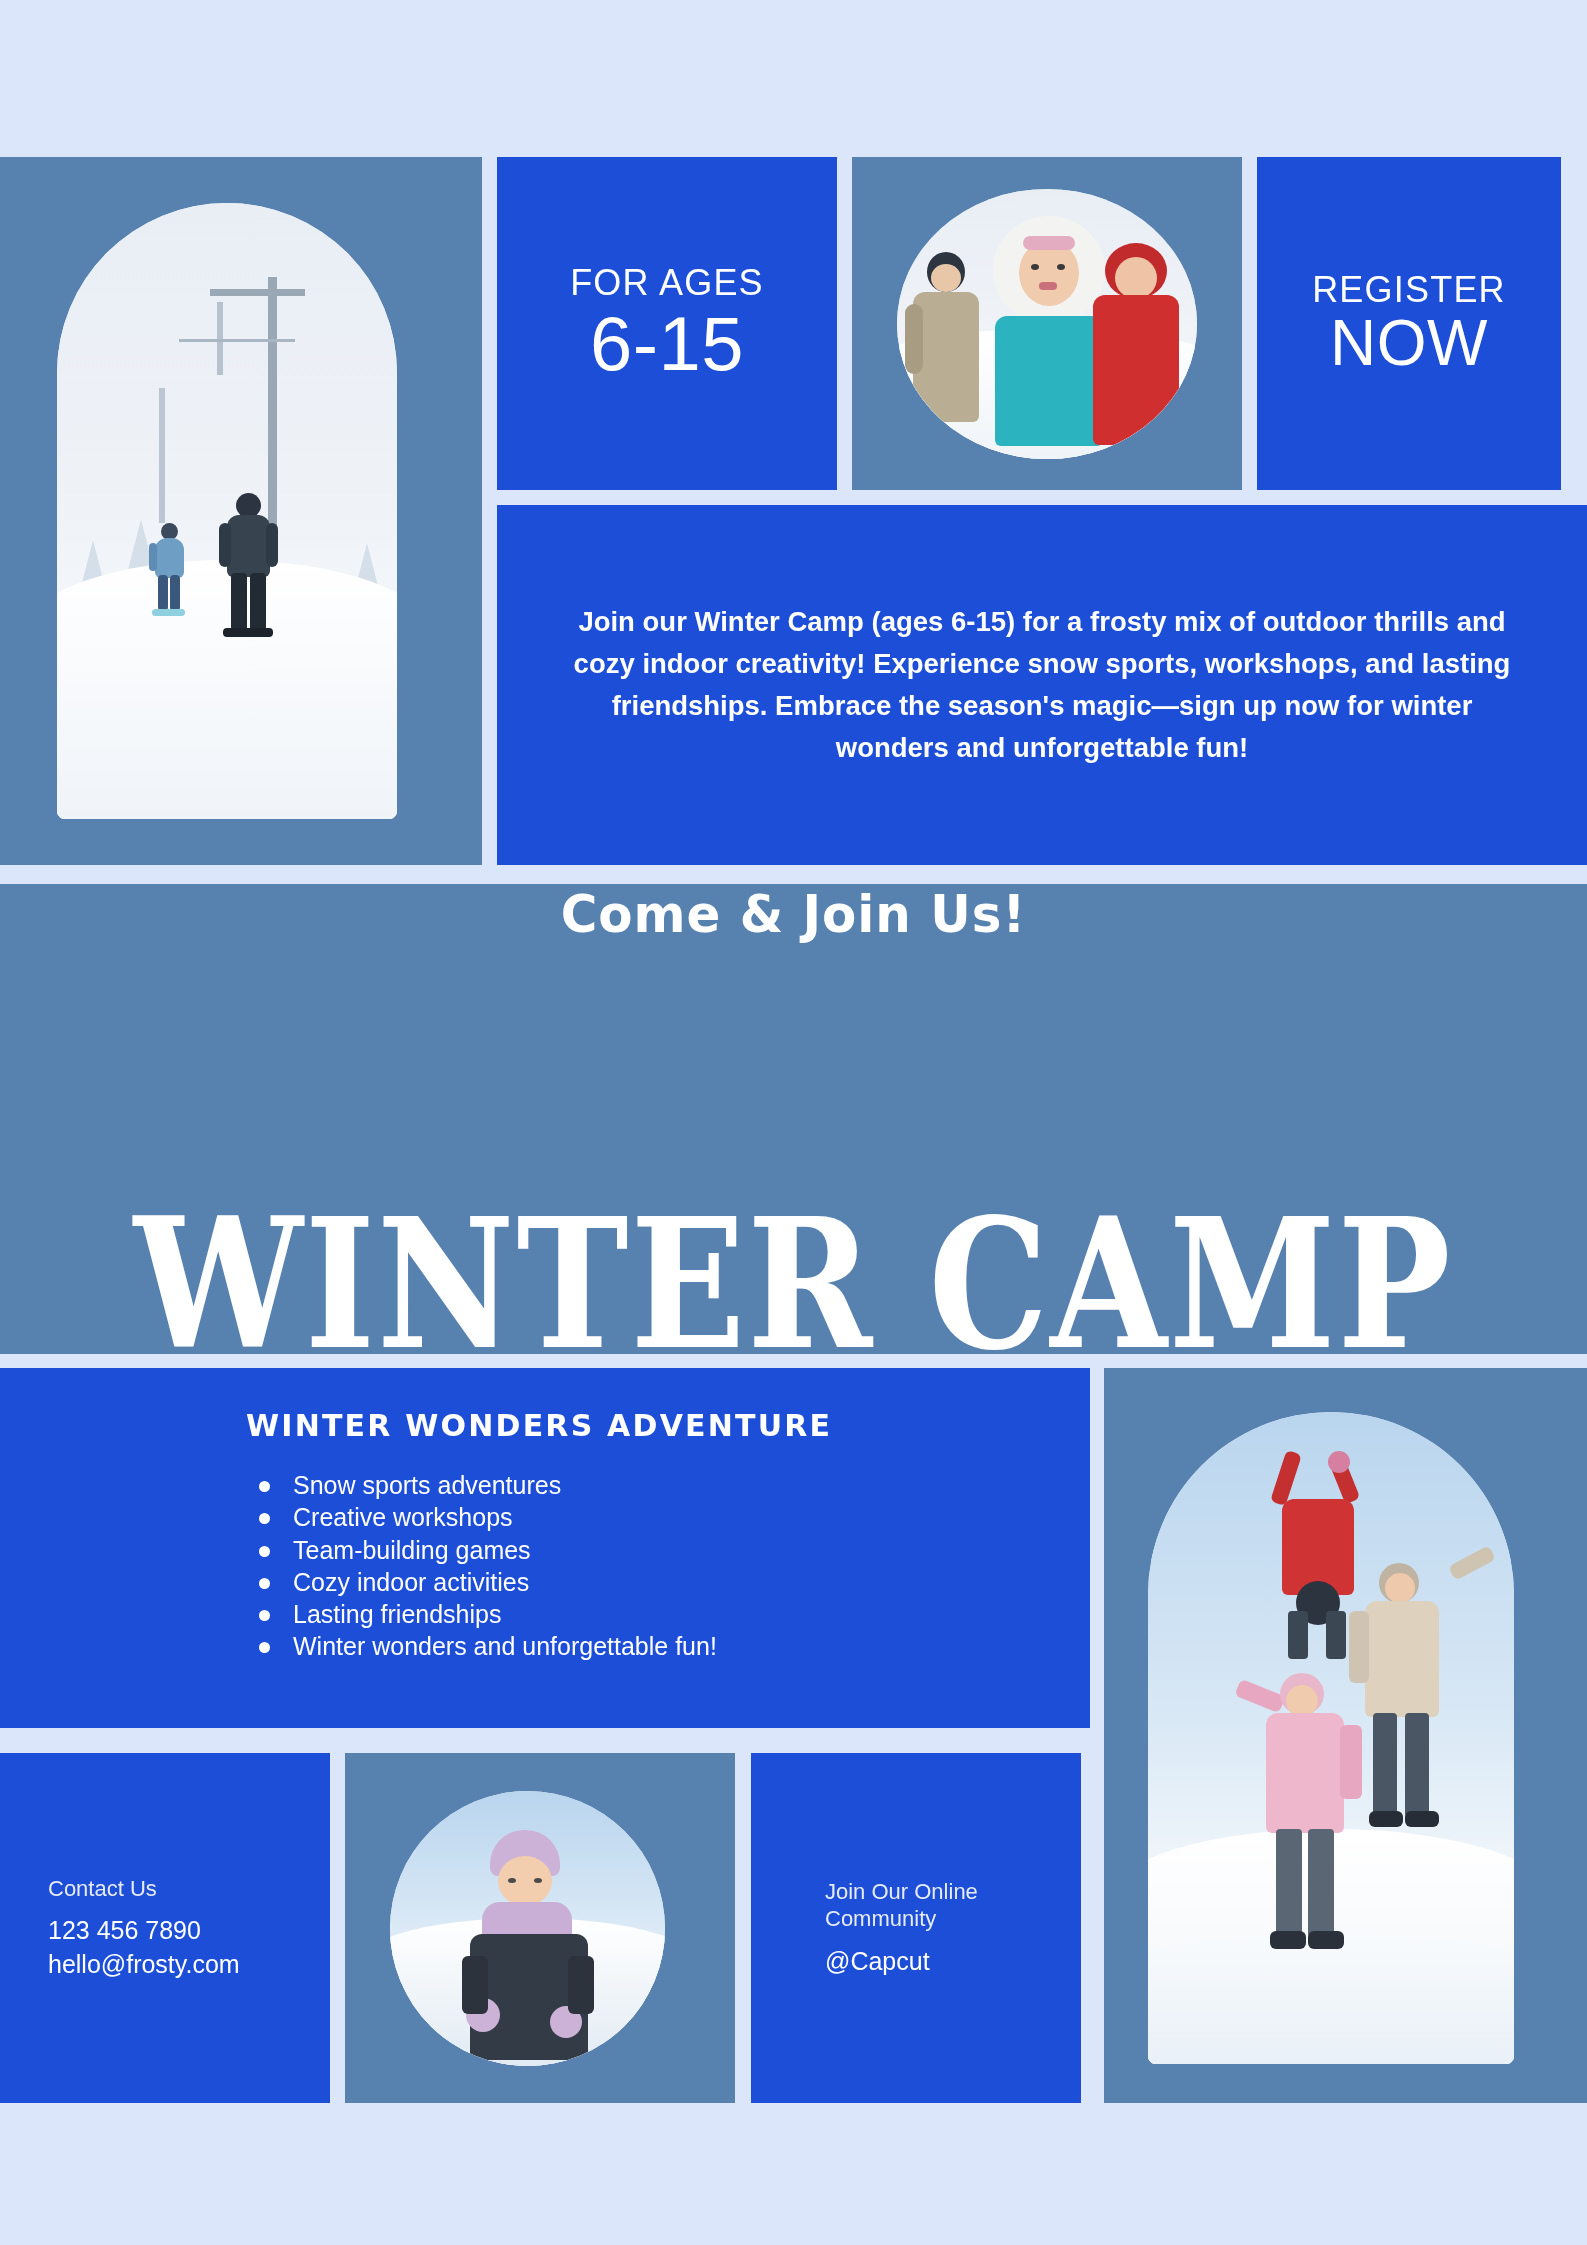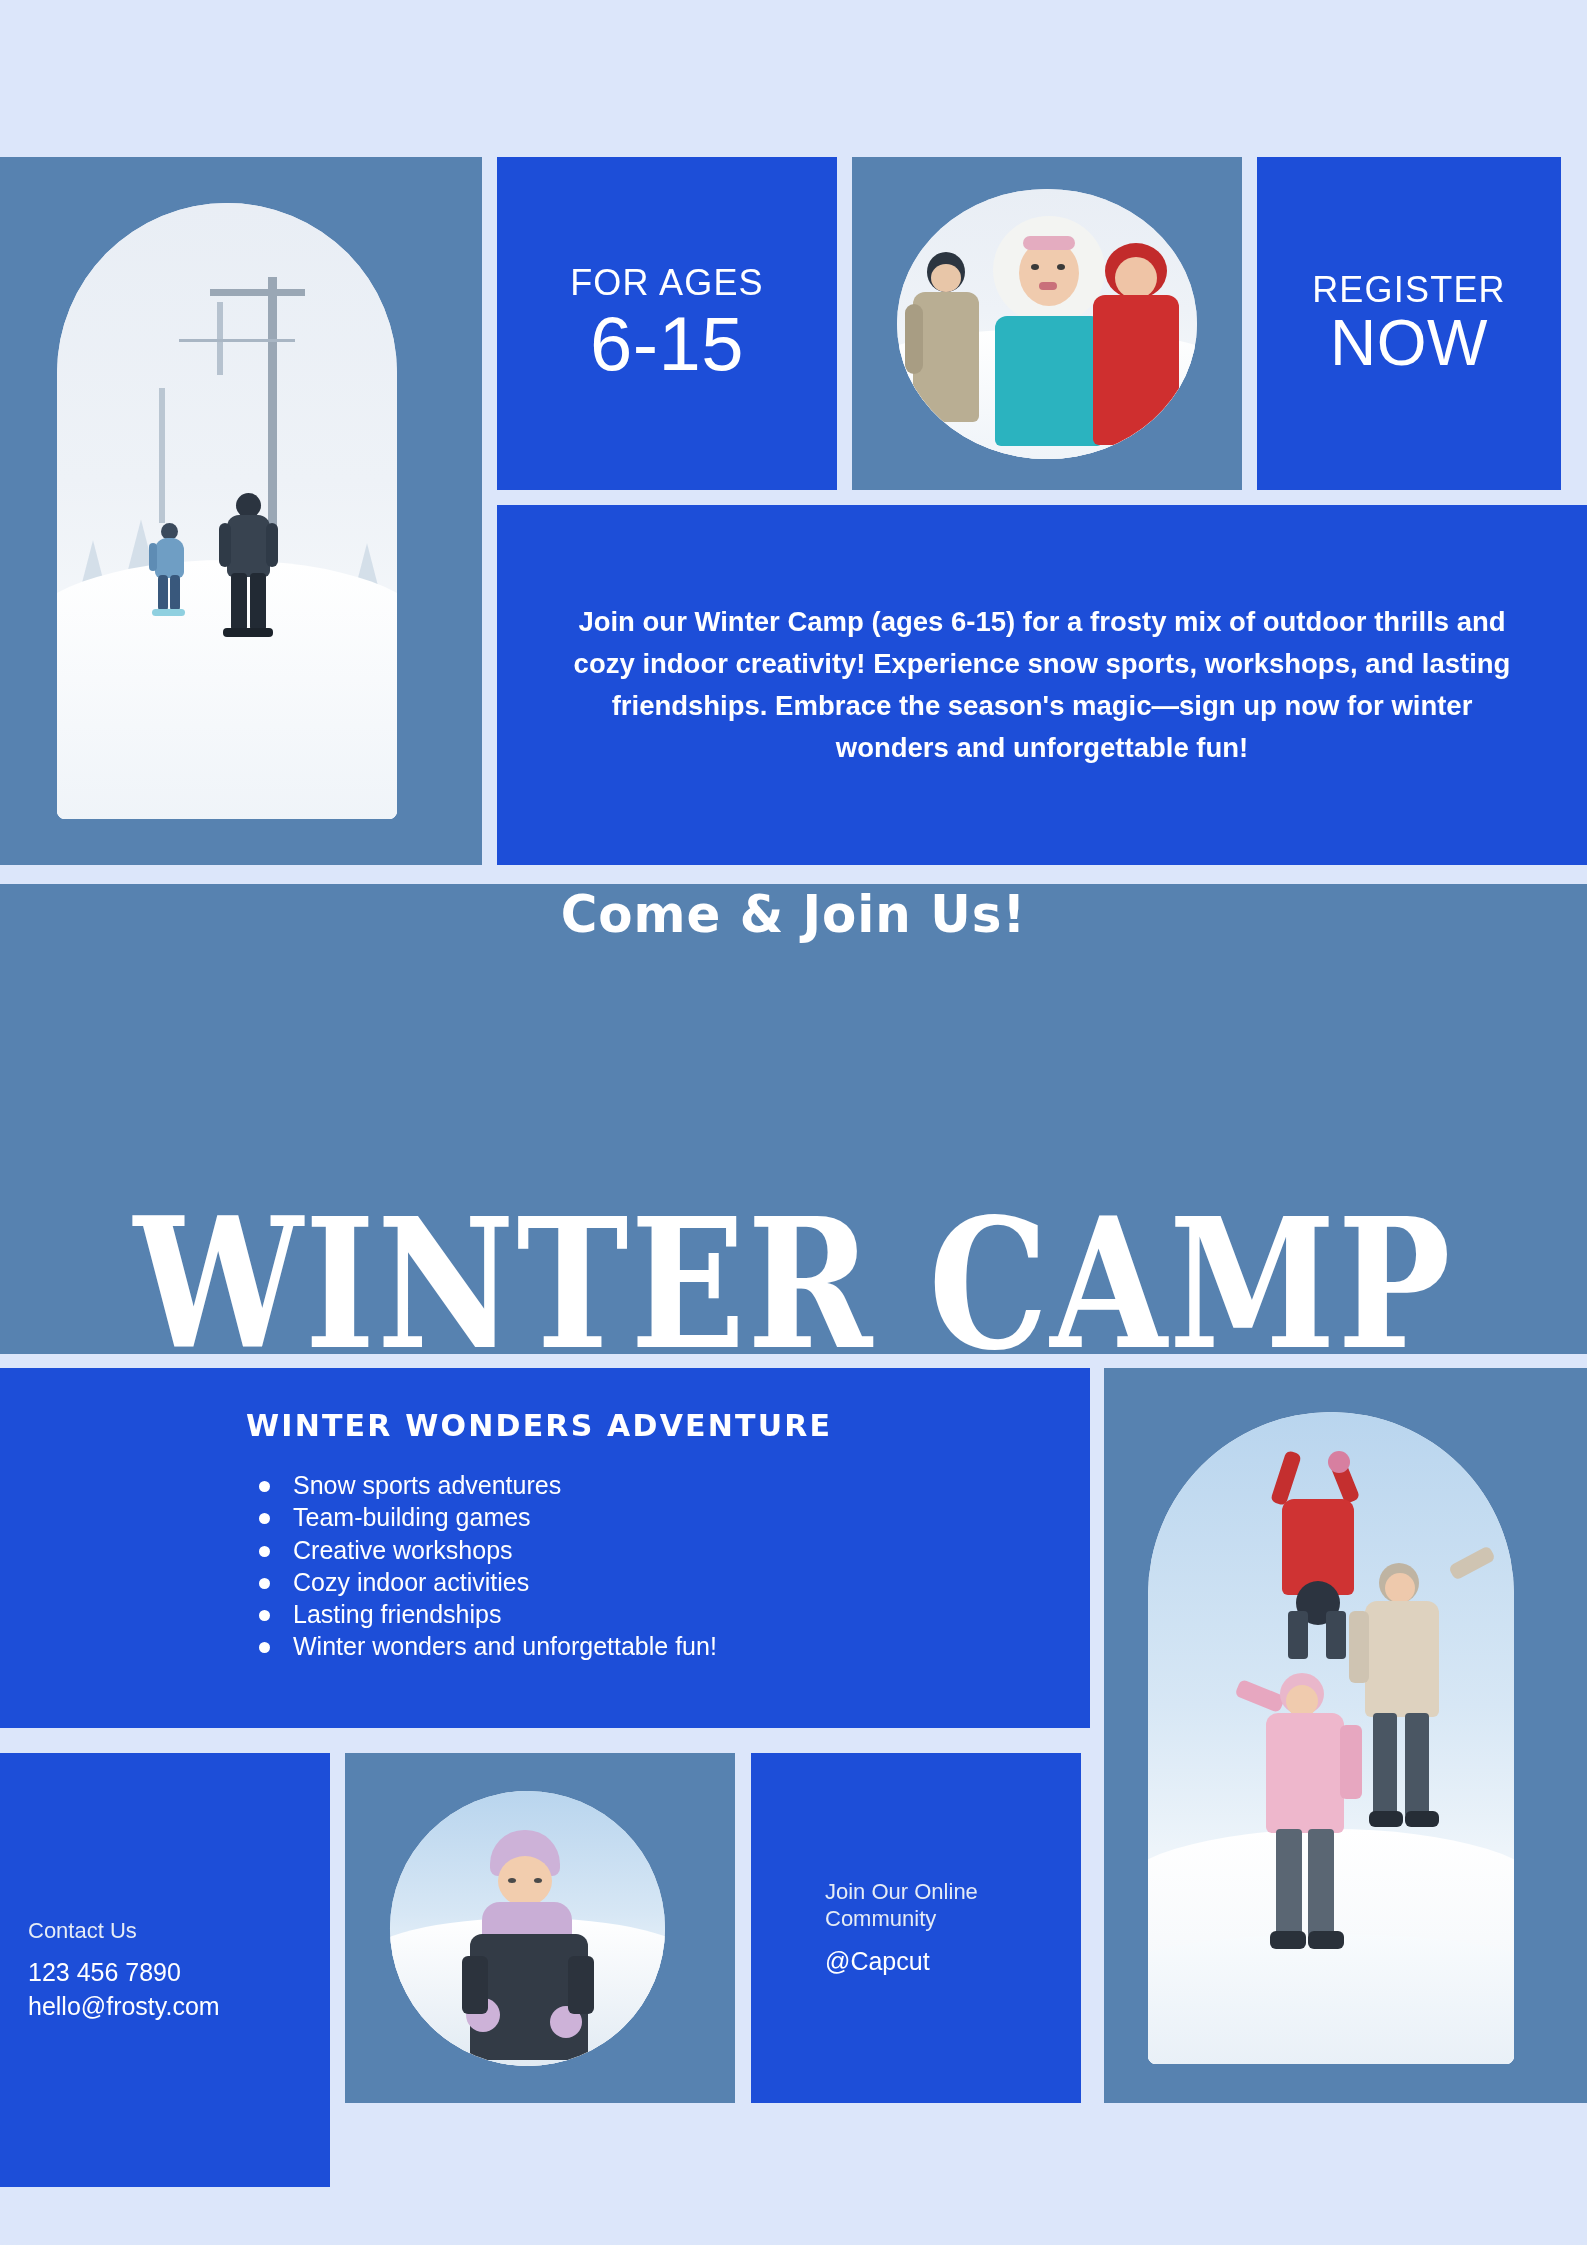--- a/index.html
+++ b/index.html
@@ -189,25 +189,25 @@
     left: 44px; top: 44px;
     width: 366px; height: 652px;
     border-radius: 183px 183px 8px 8px;
     overflow: hidden;
     background: #e9f0f7;
   }
 
   
   #contact-panel {
     left: 0; top: 1753px;
-    width: 330px; height: 434px;
+    width: 330px; height: 350px;
     display: flex;
     flex-direction: column;
     justify-content: center;
-    padding-left: 28px;
+    padding-left: 48px;
     box-sizing: border-box;
   }
   #community-panel {
     left: 751px; top: 1753px;
     width: 330px; height: 350px;
     display: flex;
     flex-direction: column;
     justify-content: center;
     padding-left: 74px;
     box-sizing: border-box;
@@ -360,22 +360,22 @@
 
   <div class="panel mid" id="hero-band">
     <div id="hero-kicker">Come &amp; Join Us!</div>
     <div id="hero-title">WINTER CAMP</div>
   </div>
 
   <div class="panel navy" id="features-panel">
     <div id="features-heading">WINTER WONDERS ADVENTURE</div>
     <ul id="features-list">
       <li><span class="bullet"></span><span>Snow sports adventures</span></li>
+      <li><span class="bullet"></span><span>Creative workshops</span></li>
       <li><span class="bullet"></span><span>Team-building games</span></li>
-      <li><span class="bullet"></span><span>Creative workshops</span></li>
       <li><span class="bullet"></span><span>Cozy indoor activities</span></li>
       <li><span class="bullet"></span><span>Lasting friendships</span></li>
       <li><span class="bullet"></span><span>Winter wonders and unforgettable fun!</span></li>
     </ul>
   </div>
 
   <div class="panel mid" id="photo-playing-panel">
     <div id="photo-playing">
       <div class="scene sky-blue">
         <div class="snow-ground" style="height:40%;"></div>

